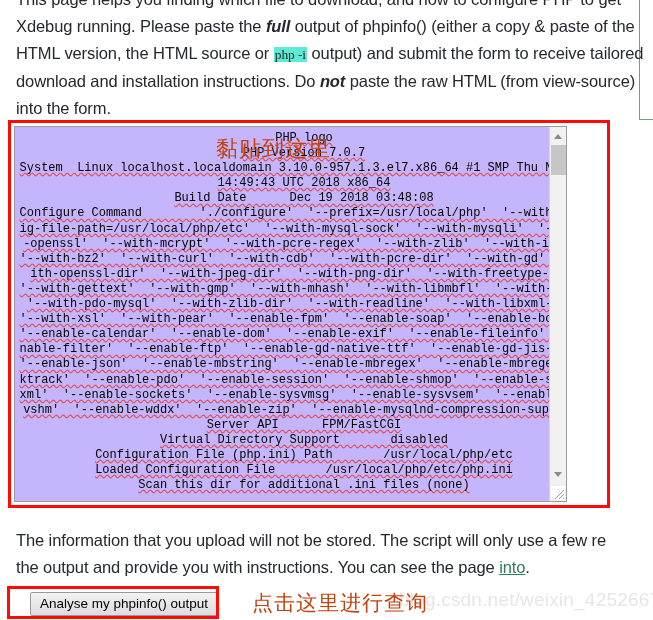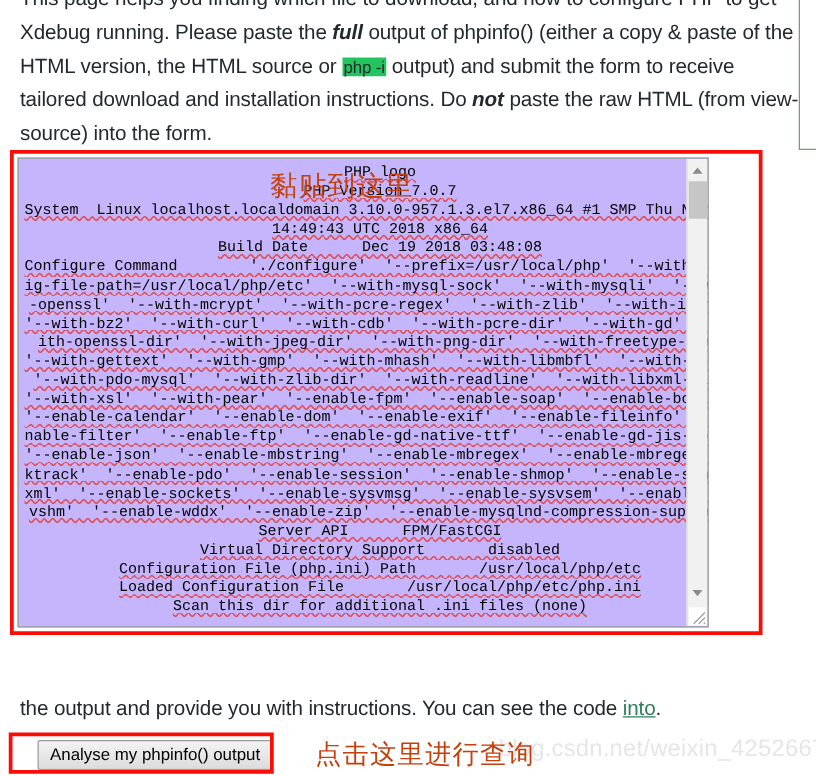--- a/index.html
+++ b/index.html
@@ -22,23 +22,23 @@
     left: 16px;
     top: -14px;
     width: 628px;
     font-size: 16.5px;
     line-height: 27px;
     color: #24292e;
     letter-spacing: -0.1px;
   }
   #intro-paragraph .bold { font-weight: bold; font-style: italic; }
   #intro-paragraph .codebit {
-    font-family: Liberation Sans, sans-serif;
+    font-family: Liberation Serif, serif;
     font-size: 13.5px;
-    background: #22c55e;
+    background: #5eead4;
     padding: 0 1px;
   }
 
   
   #page-frame-edge {
     position: absolute;
     left: 639px;
     top: -40px;
     width: 160px;
     height: 160px;
@@ -235,21 +235,21 @@
     <svg width="14" height="14" viewBox="0 0 14 14" aria-hidden="true">
       <path d="M13 4 L4 13 M13 8 L8 13 M13 12 L12 13" stroke="#a0a0a0" stroke-width="1" fill="none"></path>
     </svg>
   </div>
 </div>
 
 <div class="annot-rect" id="annot-rect-textarea"></div>
 
 <div class="annot-text" id="annot-paste-here">黏贴到这里</div>
 
-<div id="lower-paragraph"><br><span>the output and provide you with instructions. You can see the code </span><a href="#" id="code-link">into</a><span>.</span></div>
+<div id="lower-paragraph"><span>The information that you upload will not be stored. The script will only use a few re</span><br><span>the output and provide you with instructions. You can see the page </span><a href="#" id="code-link">into</a><span>.</span></div>
 
 <div id="csdn-watermark">blog.csdn.net/weixin_42526674</div>
 
 <button id="analyse-button">Analyse my phpinfo() output</button>
 
 <div class="annot-rect" id="annot-rect-button"></div>
 
 <div class="annot-text" id="annot-click-here">点击这里进行查询</div>
 
 </body></html>

